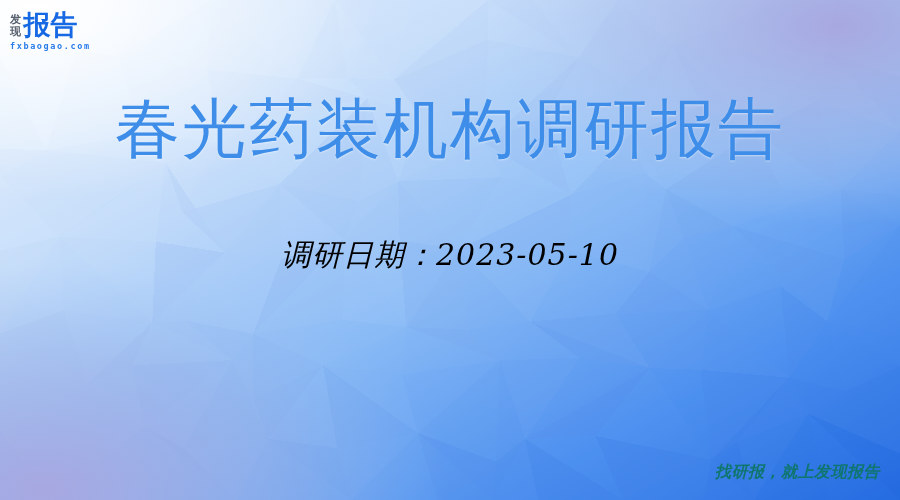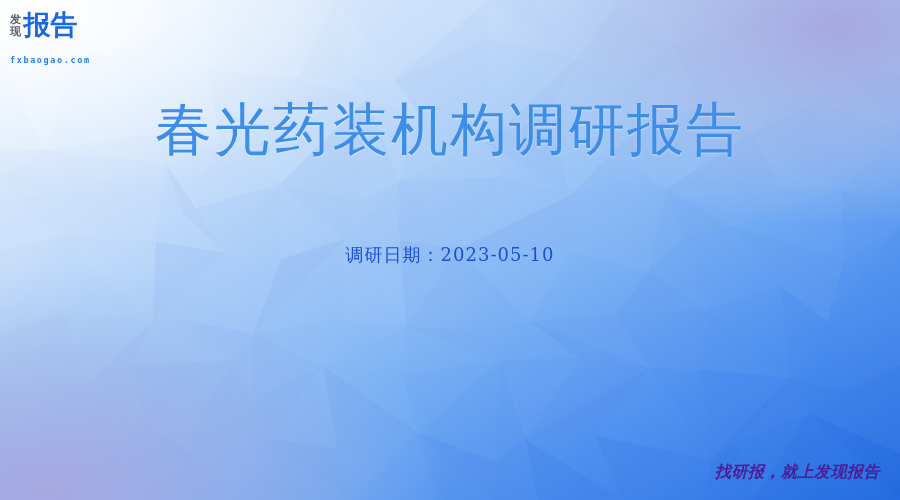--- a/index.html
+++ b/index.html
@@ -59,70 +59,71 @@
   .logo-big {
     font-family: "DejaVu Sans", "Liberation Sans", sans-serif;
     font-size: 27px;
     line-height: 28px;
     font-weight: 700;
     color: #1668e3;
     letter-spacing: 0px;
     text-align: right;
   }
   .logo-url {
-    margin-top: 17px;
+    margin-top: 3px;
     font-family: "DejaVu Sans Mono", "Liberation Mono", monospace;
     font-size: 8.5px;
     font-weight: 700;
     color: #2a7ce8;
     letter-spacing: 1.6px;
   }
 
   
   .title {
     position: absolute;
     left: 0;
     right: 0;
     top: 92px;
     text-align: center;
     z-index: 4;
     font-family: "DejaVu Serif", "Liberation Serif", serif;
-    font-size: 57px;
+    font-size: 65px;
     line-height: 74px;
     letter-spacing: 2px;
     color: #3d8de9;
     text-shadow: 0 1px 2px rgba(255,255,255,0.45);
     white-space: nowrap;
   }
   .subtitle {
     position: absolute;
     left: 0;
     right: 0;
     top: 236px;
     text-align: center;
     z-index: 4;
     font-family: "DejaVu Serif", "Liberation Serif", serif;
-    font-size: 18px;
+    font-size: 30px;
     line-height: 38px;
     letter-spacing: 1px;
-    color: #1d4ed8;
+    color: #000000;
     white-space: nowrap;
+    font-style: italic;
   }
 
   
   .tagline {
     position: absolute;
     right: 20px;
     bottom: 17px;
     z-index: 5;
     font-family: "DejaVu Sans", "Liberation Sans", sans-serif;
     font-size: 16px;
     font-weight: 700;
     font-style: italic;
-    color: #4c1d95;
+    color: #0f766e;
     letter-spacing: 0.5px;
     white-space: nowrap;
   }
 </style>
 </head>
 <body>
 
 <div id="slide">
 
   <svg id="poly-bg" viewBox="0 0 900 500" preserveAspectRatio="none" shape-rendering="crispEdges">

